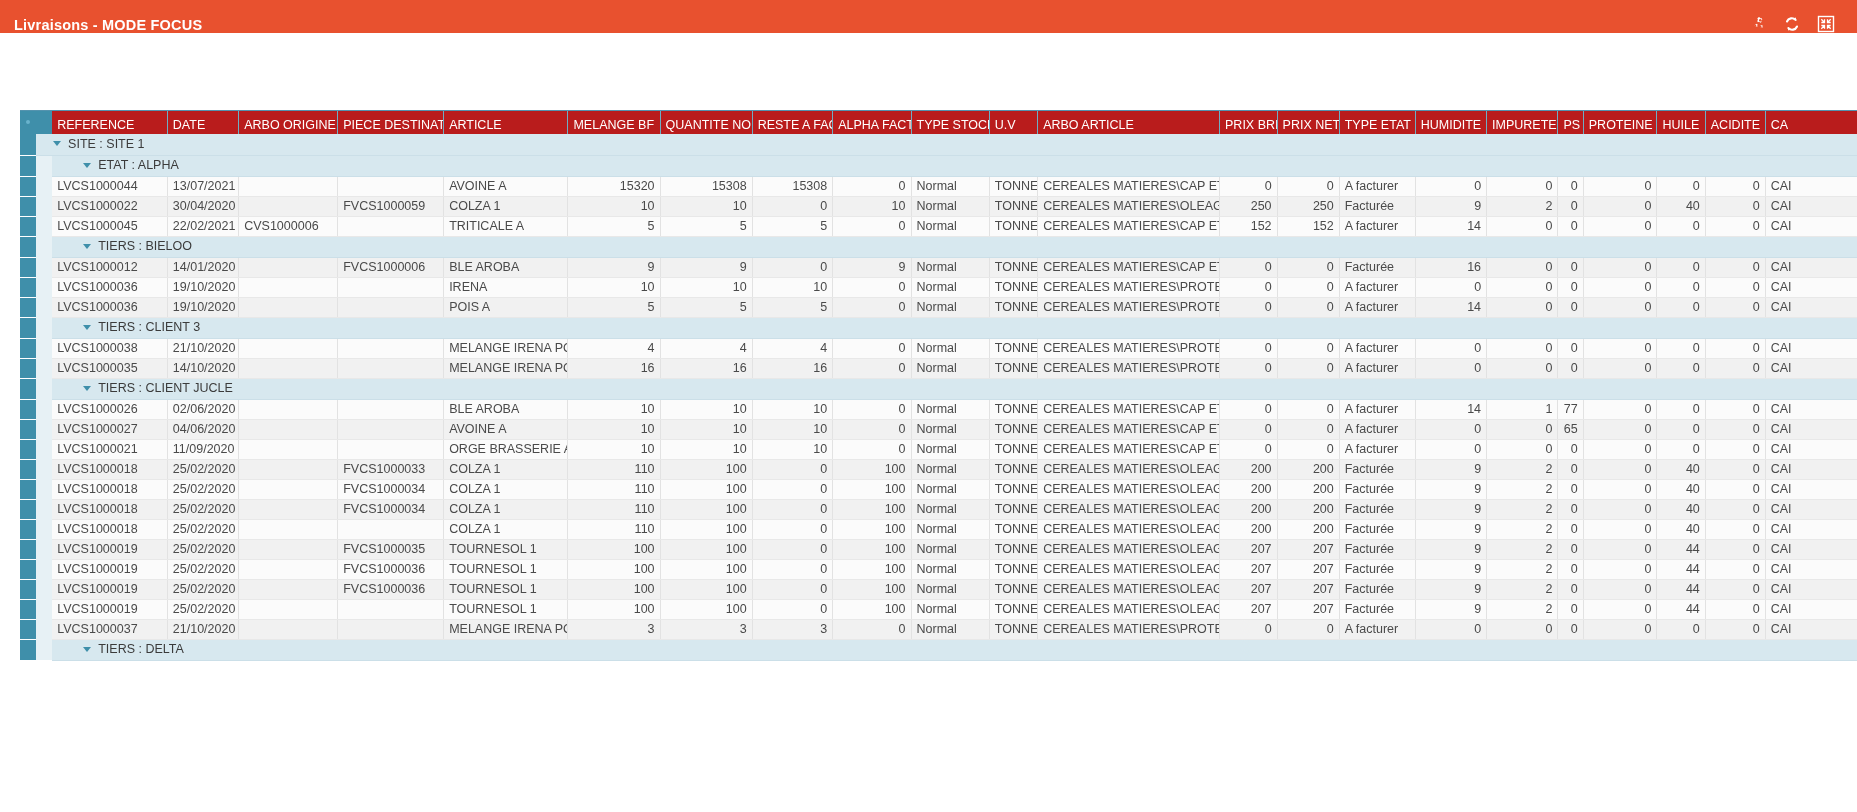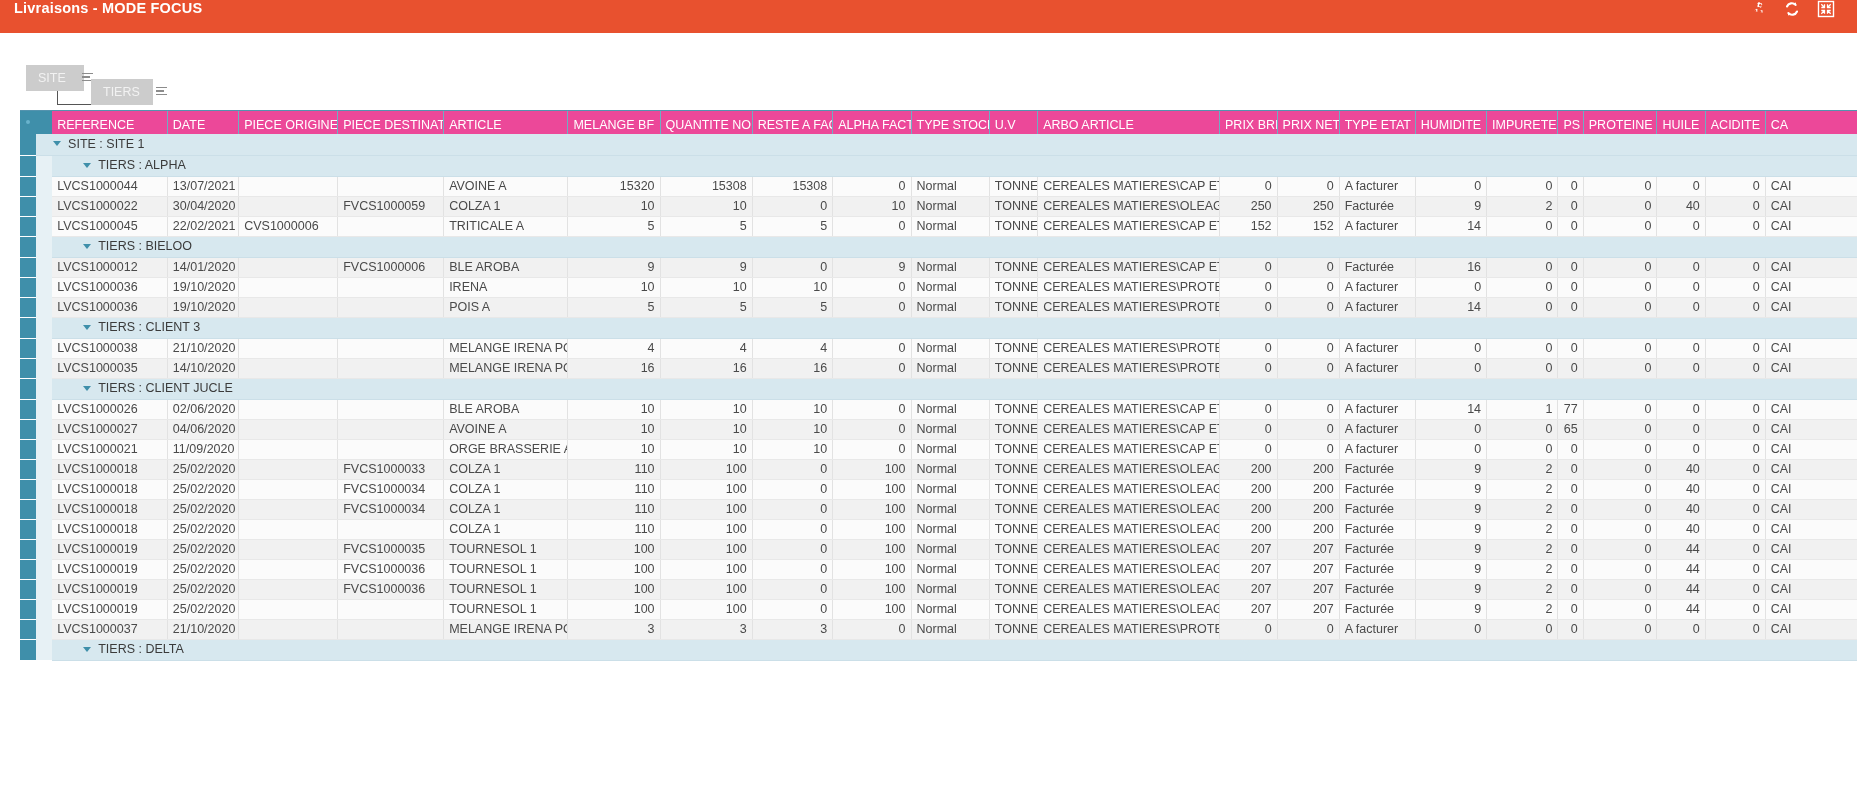--- a/index.html
+++ b/index.html
@@ -13,21 +13,21 @@
     height: 812px;
     position: relative;
     overflow: hidden;
     background: #ffffff;
   }
   
   .titlebar {
     height: 33px;
     background: #e8512f;
     display: flex;
-    align-items: flex-start;
+    align-items: flex-end;
     padding: 0 16px 0 14px;
     box-sizing: border-box;
   }
   .titlebar .title {
     color: #ffffff;
     font-size: 14.5px;
     font-weight: bold;
     letter-spacing: 0.2px;
     white-space: nowrap;
   }
@@ -105,21 +105,21 @@
     border-top: 1px solid #5493ae;
   }
   table.grid {
     border-collapse: collapse;
     table-layout: fixed;
     font-size: 12.5px;
     color: #4a4a4a;
     width: 1930px;
   }
   table.grid th {
-    background: #ec4899;
+    background: #b91c1c;
     color: #ffffff;
     font-weight: normal;
     font-size: 12.5px;
     text-align: left;
     padding: 4px 5px 0 5px;
     height: 23px;
     box-sizing: border-box;
     border-right: 1px solid #6fadc3;
     white-space: nowrap;
     overflow: hidden;
@@ -250,39 +250,20 @@
       </span>
       <span class="tb-icon">
         <svg width="18" height="18" viewBox="0 0 18 18">
           <rect x="1.5" y="1.5" width="15" height="15" fill="none" stroke="#ffffff" stroke-width="1.4"></rect>
           <path d="M4.3 4.3l3.2 3.2M7.5 4.3v3.2H4.3M13.7 4.3l-3.2 3.2M10.5 4.3v3.2h3.2M4.3 13.7l3.2-3.2M7.5 13.7v-3.2H4.3M13.7 13.7l-3.2-3.2M10.5 13.7v-3.2h3.2" fill="none" stroke="#ffffff" stroke-width="1.3"></path>
         </svg>
       </span>
     </span>
   </div>
 
-  <div class="groupzone">
-    <div class="chip chip-site">
-      <span class="chip-label">SITE</span>
-      <span class="chip-menu">
-          <i></i>
-          <i></i>
-          <i></i>
-        </span>
-    </div>
-    <div class="chip-connector"></div>
-    <div class="chip chip-tiers">
-      <span class="chip-label">TIERS</span>
-      <span class="chip-menu">
-          <i></i>
-          <i></i>
-          <i></i>
-        </span>
-    </div>
-  </div>
 
   <div class="gridwrap">
     <table class="grid">
       <colgroup>
         <col class="c-handle">
           <col class="c-ind1">
         <col class="c-ref">
           <col class="c-date">
           <col class="c-po">
           <col class="c-pd">
@@ -305,21 +286,21 @@
         <col class="c-acid">
           <col class="c-ca">
       </colgroup>
       <thead>
         <tr id="header-row">
           <th class="handle-col" colspan="2">
               <span class="dot"></span>
             </th>
         <th>REFERENCE</th>
             <th>DATE</th>
-            <th>PIECE ORIGINE</th>
+            <th>ARBO ORIGINE</th>
             <th>PIECE DESTINAT</th>
             <th>ARTICLE</th>
             <th>MELANGE BF</th>
             <th>QUANTITE NO</th>
             <th>RESTE A FACT</th>
             <th>ALPHA FACT</th>
             <th>TYPE STOCK</th>
             <th>U.V</th>
             <th>ARBO ARTICLE</th>
             <th>PRIX BRI</th>
@@ -343,21 +324,21 @@
                 <span>SITE : SITE 1</span>
               </div>
             </td>
           </tr>
           <tr class="grouprow">
             <td class="handle-cell"></td>
             <td class="indent-cell"></td>
             <td colspan="22">
               <div class="grouplabel gl-pad2">
                 <span class="caret"></span>
-                <span>TIERS : ALPHA</span>
+                <span>ETAT : ALPHA</span>
               </div>
             </td>
           </tr>
           <tr class="datarow odd">
             <td class="handle-cell"></td>
             <td class="indent-cell" style="background: rgb(231, 241, 245); border: none;"></td>
             <td>LVCS1000044</td>
             <td>13/07/2021</td>
             <td></td>
             <td></td>

